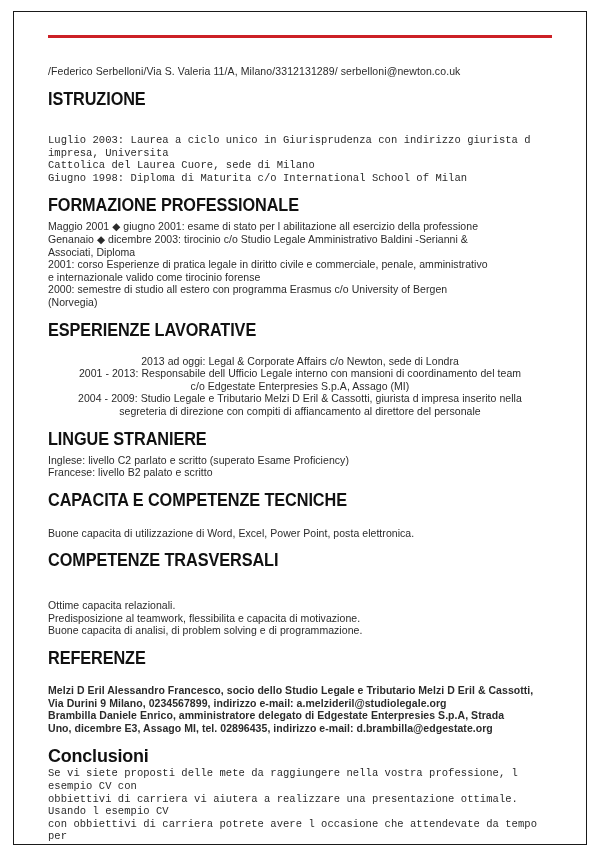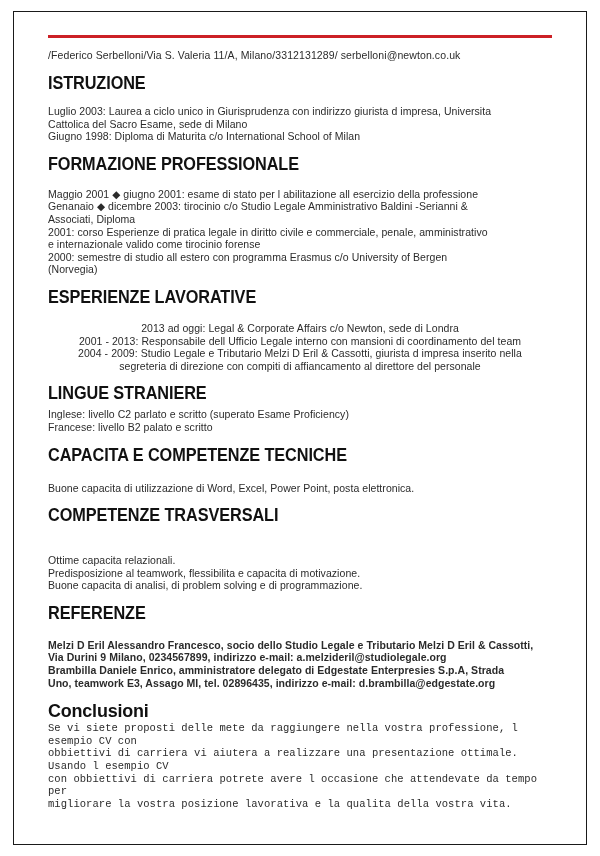--- a/index.html
+++ b/index.html
@@ -38,21 +38,21 @@
     height: 3px;
     background: #cc2026;
     width: 504px;
     margin: 23px 0 0 0;
   }
 
   .contact-line {
     font-size: 10.5px;
     line-height: 13px;
     color: #2b2b2b;
-    margin-top: 11px;
+    margin-top: 27px;
     letter-spacing: 0.1px;
     white-space: nowrap;
   }
 
   h2.section-heading {
     font-family: "Liberation Sans Narrow", "Liberation Sans", sans-serif;
     font-size: 17.5px;
     font-weight: bold;
     color: #111111;
     margin: 11px 0 0 0;
@@ -73,22 +73,22 @@
     line-height: 12.6px;
     color: #2b2b2b;
     margin-top: 13px;
     letter-spacing: 0.05px;
   }
 
   .body-block p {
     margin: 0;
   }
 
-  .sp-after-edu   { margin-top: 11px; }
-  .sp-after-form  { margin-top: 13px; }
+  .sp-after-edu   { margin-top: 24px; font-family: Liberation Mono, monospace; }
+  .sp-after-form  { margin-top: 4px; }
   .sp-after-exp   { margin-top: 14px; text-align: center; }
   .sp-after-lang  { margin-top: 4px; }
   .sp-after-tech  { margin-top: 16px; }
   .sp-after-soft  { margin-top: 28px; }
   .sp-after-ref   { margin-top: 15px; font-weight: bold; }
   .sp-after-conc  { margin-top: 1px; font-family: Liberation Mono, monospace; }
 
   .gap-lang  { margin-top: 9px; }
   .gap-tech  { margin-top: 7px; }
   .gap-soft  { margin-top: 10px; }
@@ -102,39 +102,40 @@
 <div class="page">
   <div class="page-inner">
 
     <div class="accent-rule"></div>
 
     <div class="contact-line">/Federico Serbelloni/Via S. Valeria 11/A, Milano/3312131289/ serbelloni@newton.co.uk</div>
 
     <h2 class="section-heading">ISTRUZIONE</h2>
     <div class="body-block sp-after-edu">
       <p>Luglio 2003: Laurea a ciclo unico in Giurisprudenza con indirizzo giurista d impresa, Universita</p>
-      <p>Cattolica del Sacro Esame, sede di Milano</p>
+      <p>Cattolica del Laurea Cuore, sede di Milano</p>
       <p>Giugno 1998: Diploma di Maturita c/o International School of Milan</p>
     </div>
 
     <h2 class="section-heading gap-exp">FORMAZIONE PROFESSIONALE</h2>
     <div class="body-block sp-after-form">
       <p>Maggio 2001 ◆ giugno 2001: esame di stato per l abilitazione all esercizio della professione</p>
       <p>Genanaio ◆ dicembre 2003: tirocinio c/o Studio Legale Amministrativo Baldini -Serianni &amp;</p>
       <p>Associati, Diploma</p>
       <p>2001: corso Esperienze di pratica legale in diritto civile e commerciale, penale, amministrativo</p>
       <p>e internazionale valido come tirocinio forense</p>
       <p>2000: semestre di studio all estero con programma Erasmus c/o University of Bergen</p>
       <p>(Norvegia)</p>
     </div>
 
     <h2 class="section-heading gap-exp">ESPERIENZE LAVORATIVE</h2>
     <div class="body-block sp-after-exp">
       <p>2013 ad oggi: Legal &amp; Corporate Affairs c/o Newton, sede di Londra</p>
       <p>2001 - 2013: Responsabile dell Ufficio Legale interno con mansioni di coordinamento del team</p>
+      <p>c/o Edgestate Enterpresies S.p.A, Assago (MI)</p>
       <p>2004 - 2009: Studio Legale e Tributario Melzi D Eril &amp; Cassotti, giurista d impresa inserito nella</p>
       <p>segreteria di direzione con compiti di affiancamento al direttore del personale</p>
     </div>
 
     <h2 class="section-heading gap-lang">LINGUE STRANIERE</h2>
     <div class="body-block sp-after-lang">
       <p>Inglese: livello C2 parlato e scritto (superato Esame Proficiency)</p>
       <p>Francese: livello B2 palato e scritto</p>
     </div>
 
@@ -148,21 +149,21 @@
       <p>Ottime capacita relazionali.</p>
       <p>Predisposizione al teamwork, flessibilita e capacita di motivazione.</p>
       <p>Buone capacita di analisi, di problem solving e di programmazione.</p>
     </div>
 
     <h2 class="section-heading gap-ref">REFERENZE</h2>
     <div class="body-block sp-after-ref">
       <p>Melzi D Eril Alessandro Francesco, socio dello Studio Legale e Tributario Melzi D Eril &amp; Cassotti,</p>
       <p>Via Durini 9 Milano, 0234567899, indirizzo e-mail: a.melzideril@studiolegale.org</p>
       <p>Brambilla Daniele Enrico, amministratore delegato di Edgestate Enterpresies S.p.A, Strada</p>
-      <p>Uno, teamwork E3, Assago MI, tel. 02896435, indirizzo e-mail: d.brambilla@edgestate.org</p>
+      <p>Uno, dicembre E3, Assago MI, tel. 02896435, indirizzo e-mail: d.brambilla@edgestate.org</p>
     </div>
 
     <h2 class="section-heading mixed gap-conc">Conclusioni</h2>
     <div class="body-block sp-after-conc">
       <p>Se vi siete proposti delle mete da raggiungere nella vostra professione, l esempio CV con</p>
       <p>obbiettivi di carriera vi aiutera a realizzare una presentazione ottimale. Usando l esempio CV</p>
       <p>con obbiettivi di carriera potrete avere l occasione che attendevate da tempo per</p>
       <p>migliorare la vostra posizione lavorativa e la qualita della vostra vita.</p>
     </div>
 

